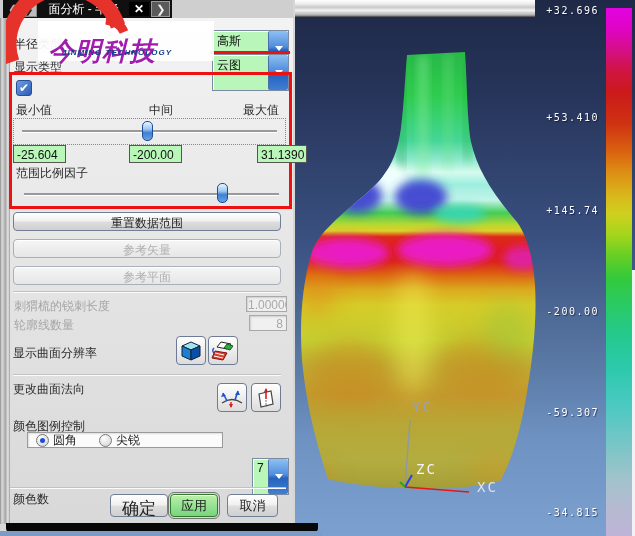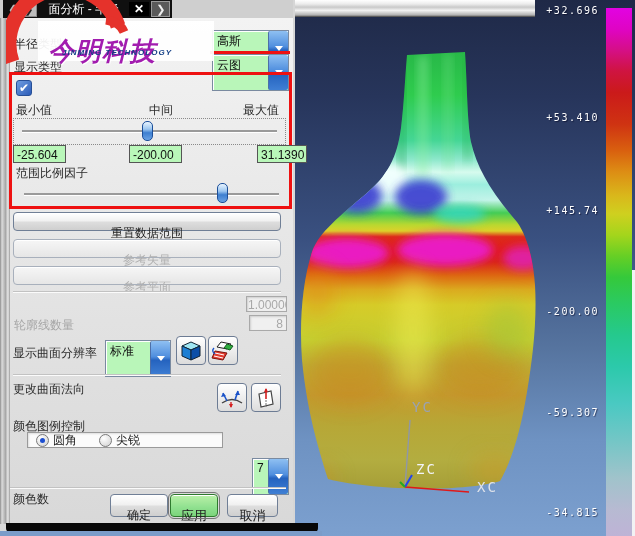--- a/index.html
+++ b/index.html
@@ -62,21 +62,21 @@
         background:linear-gradient(180deg,#e8f4ff 0%,#9cc6f0 40%,#3e7fd0 60%,#6aa2e4 100%);
         border:1px solid #1c4f9a;box-sizing:border-box;}
   
   .gfield{position:absolute;background:#b9f7b9;border:1px solid #555;height:18px;box-sizing:border-box;
         padding:2px 1px 0 3px;overflow:hidden;white-space:nowrap;color:#111;}
   .nfield{position:absolute;background:#f0f0f0;border:1px solid #a9a9a9;box-shadow:inset 1px 1px 2px #cfcfcf;
         height:16px;box-sizing:border-box;color:#a8a8a8;text-align:right;padding:1px 3px 0 1px;overflow:hidden;white-space:nowrap;}
   
   .btn{position:absolute;border:1px solid #707f96;border-radius:4px;
         background:linear-gradient(180deg,#ffffff 0%,#f1f1f1 45%,#dddddd 55%,#cfcfcf 100%);
-        text-align:center;color:#222;box-sizing:border-box;padding-top:12px;
+        text-align:center;color:#222;box-sizing:border-box;padding-top:2px;
         box-shadow:inset 0 1px 0 #fff;}
   .btn.dis{color:#b0b0b0;border-color:#a8b0bc;background:linear-gradient(180deg,#f6f6f6,#e6e6e6);}
   .btn.apply{background:linear-gradient(180deg,#baf0a8 0%,#8fe08f 60%,#7bd47b 100%);
         border-color:#2f7a2f;outline:1px solid #777;outline-offset:1px;}
   .icon-btn{position:absolute;width:30px;height:29px;border:1px solid #6d7c94;border-radius:4px;
         background:linear-gradient(180deg,#ffffff,#dcdcdc);box-sizing:border-box;
         display:flex;align-items:center;justify-content:center;}
   .sep{position:absolute;height:1px;background:#c2c2c2;border-bottom:1px solid #fbfbfb;}
   
   .radio-group{position:absolute;border:1px solid #9a9a9a;background:#fbfbfb;
@@ -255,32 +255,27 @@
     <span class="lbl" style="left:16px;top:165px;">范围比例因子</span>
     <div class="track" style="left:24px;top:193px;width:255px;"></div>
     <div class="thumb" style="left:217px;top:183px;"></div>
 
     <div class="btn" style="left:13px;top:212px;width:268px;height:19px;">重置数据范围</div>
     <div class="btn dis" style="left:13px;top:239px;width:268px;height:19px;">参考矢量</div>
     <div class="btn dis" style="left:13px;top:266px;width:268px;height:19px;">参考平面</div>
 
     <div class="sep" style="left:13px;top:291px;width:268px;"></div>
 
+    <span class="lbl dis" style="left:14px;top:298px;">刺猬梳的锐刺长度</span>
     <div class="nfield" style="left:246px;top:296px;width:41px;text-align:left;">1.00000</div>
 
     <span class="lbl dis" style="left:14px;top:317px;">轮廓线数量</span>
     <div class="nfield" style="left:249px;top:315px;width:38px;">8</div>
 
     <span class="lbl" style="left:13px;top:345px;">显示曲面分辨率</span>
-    <div class="combo" style="left:105px;top:340px;width:66px;">
-      <span class="val">标准</span>
-      <span class="arrow">
-          <span class="tri-down"></span>
-        </span>
-    </div>
     <div class="icon-btn" style="left:176px;top:336px;">
       <svg width="22" height="22">
         <polygon points="11,2 20,6 11,10 2,6" fill="#9fe6f2" stroke="#123" stroke-width="1"></polygon>
         <polygon points="2,6 11,10 11,20 2,16" fill="#1d7fd4" stroke="#123" stroke-width="1"></polygon>
         <polygon points="20,6 11,10 11,20 20,16" fill="#0c4fa8" stroke="#123" stroke-width="1"></polygon>
       </svg>
     </div>
     <div class="icon-btn" style="left:208px;top:336px;">
       <svg width="24" height="22">
         <polygon points="10,2 20,4 16,9 6,7" fill="#ffffff" stroke="#222" stroke-width="1"></polygon>
@@ -330,21 +325,21 @@
     <span class="lbl" style="left:13px;top:491px;">颜色数</span>
     <div class="combo" style="left:252px;top:458px;width:37px;">
       <span class="val">7</span>
       <span class="arrow">
           <span class="tri-down"></span>
         </span>
     </div>
 
     <div class="sep" style="left:10px;top:487px;width:276px;"></div>
 
-    <div class="btn" style="left:110px;top:494px;width:58px;height:23px;font-size:12px;">确定</div>
+    <div class="btn" style="left:110px;top:494px;width:58px;height:23px;font-size:17px;">确定</div>
     <div class="btn apply" style="left:170px;top:494px;width:48px;height:23px;font-size:13px;">应用</div>
     <div class="btn" style="left:227px;top:494px;width:51px;height:23px;font-size:13px;">取消</div>
 
     <div class="black-strip"></div>
     <div class="blue-strip"></div>
   </div>
 
   <div class="wm-top">
     <div class="backdrop"></div>
     <svg width="212" height="64" style="position:absolute;left:0;top:0">

